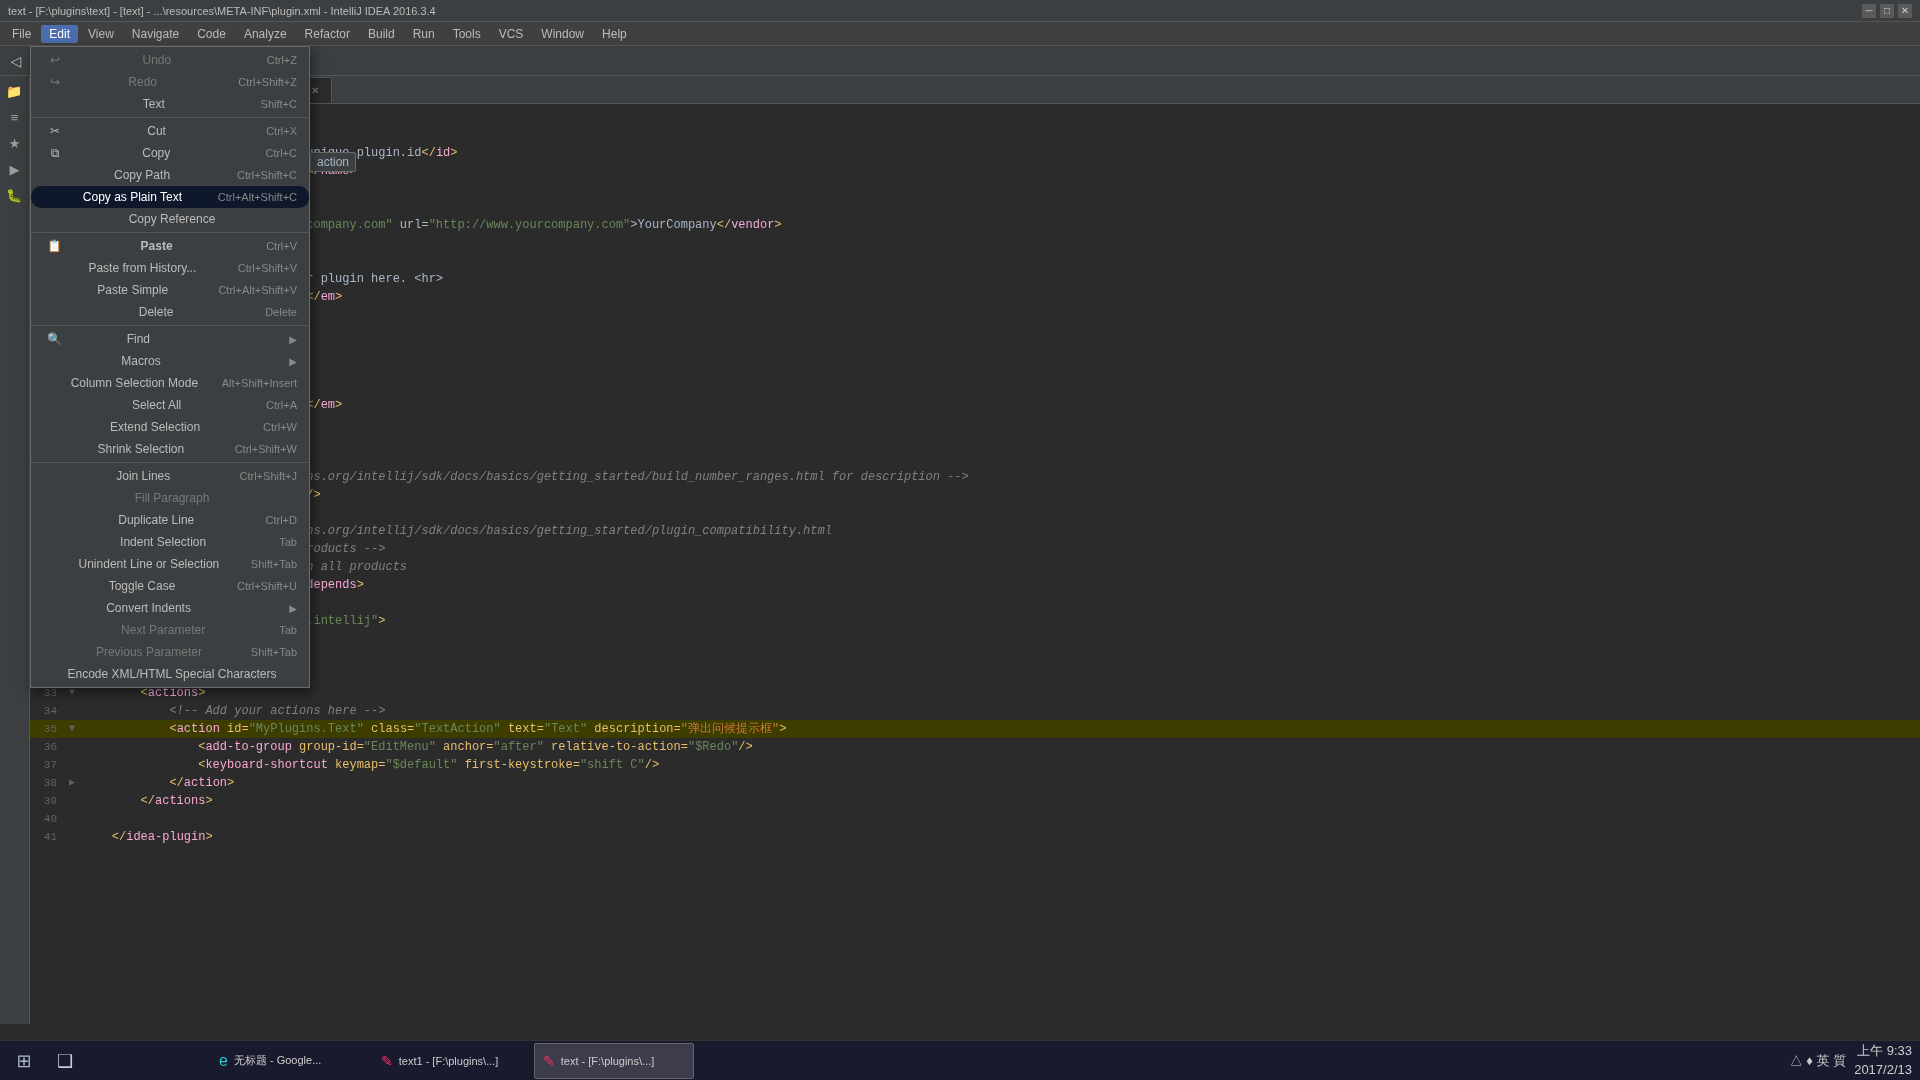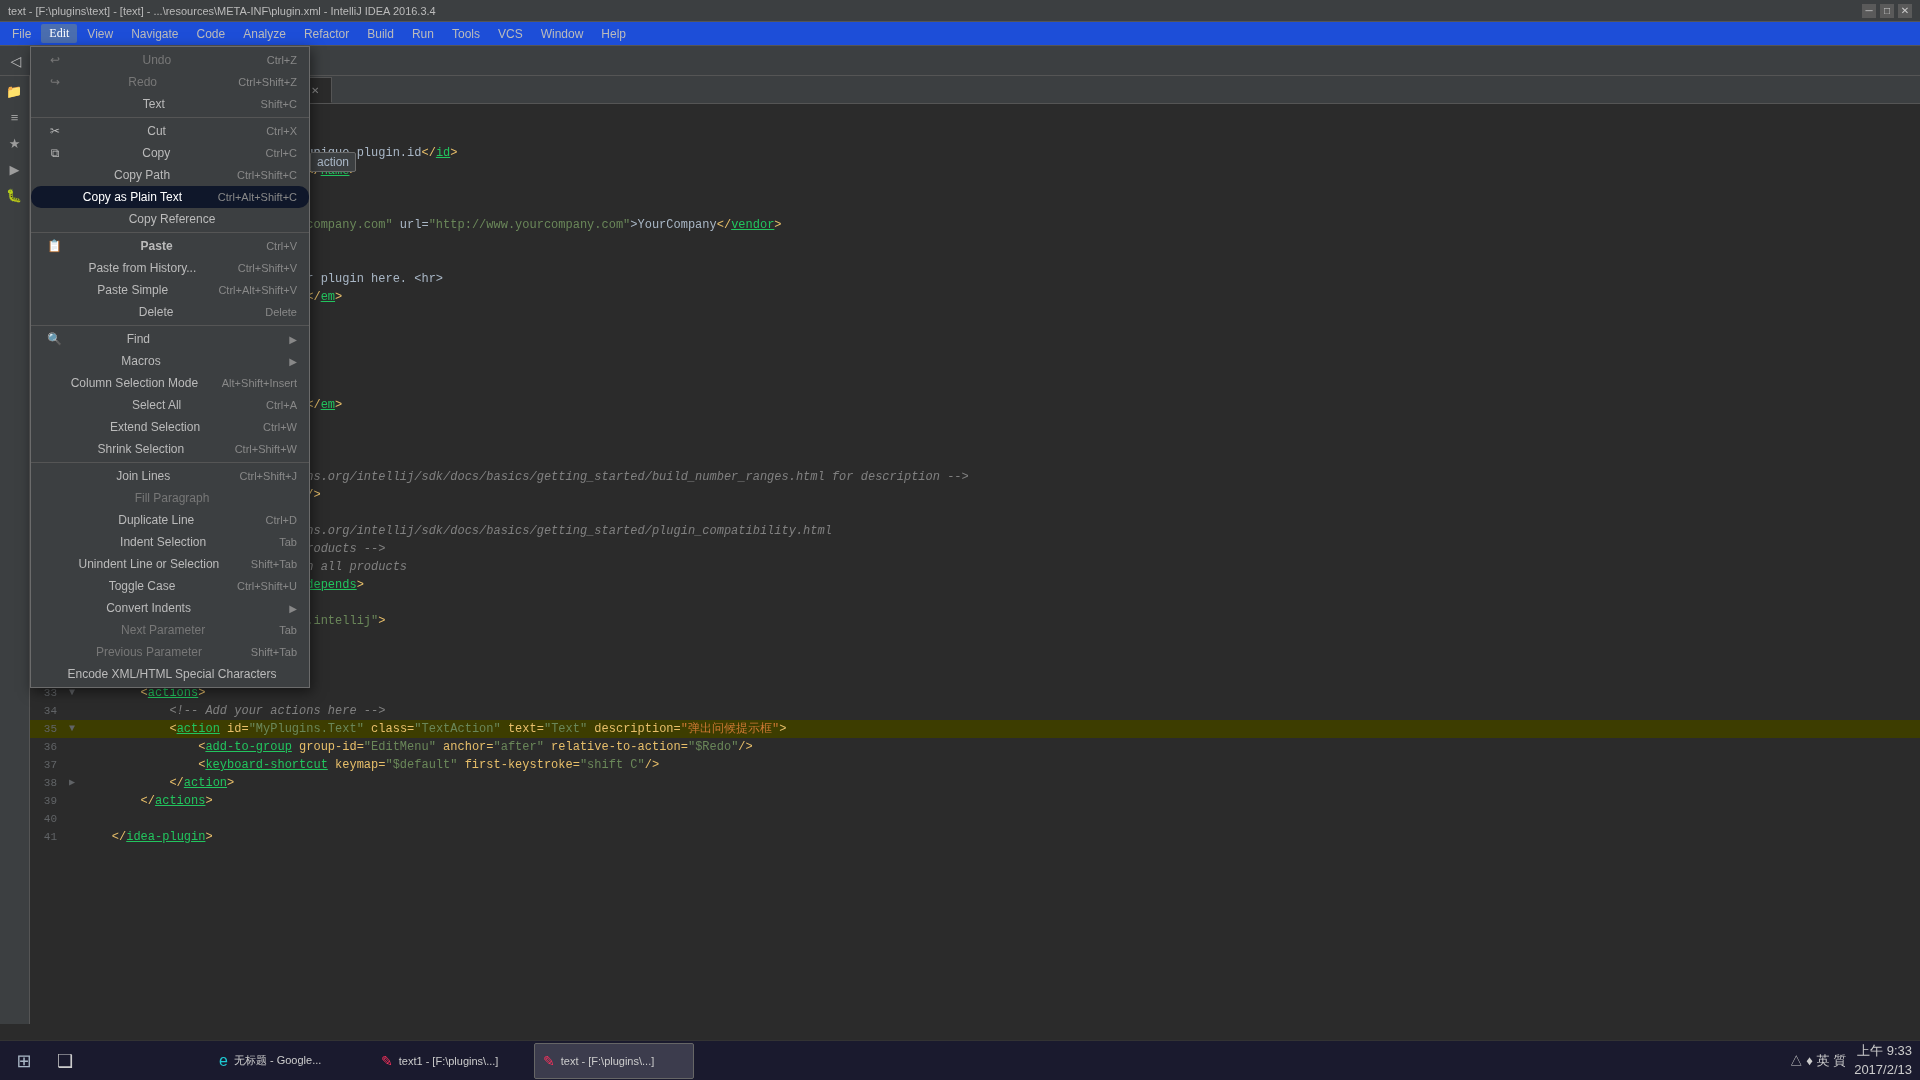--- a/index.html
+++ b/index.html
@@ -39,35 +39,35 @@
       font-size: 10px;
       cursor: pointer;
       display: flex;
       align-items: center;
       justify-content: center;
     }
 
     
     .menu-bar {
       height: 24px;
-      background: #1d4ed8;
+      background: #404040;
       display: flex;
       align-items: center;
       padding: 0 4px;
       border-bottom: 1px solid #555;
       gap: 2px;
     }
     .menu-item {
       padding: 2px 8px;
       color: #bbbbbb;
       font-size: 12px;
       cursor: pointer;
       border-radius: 2px;
     }
-    .menu-item.active { background: #4b6eaf; color: white; font-family: Liberation Serif, serif; }
+    .menu-item.active { background: #4b6eaf; color: white; }
 
     
     .toolbar {
       height: 30px;
       background: #3c3f41;
       display: flex;
       align-items: center;
       padding: 0 4px;
       border-bottom: 1px solid #555;
       gap: 2px;
@@ -184,21 +184,21 @@
       font-size: 10px;
     }
     .line-content {
       flex: 1;
       padding-left: 4px;
       white-space: pre;
     }
 
     
     .tag { color: #e8bf6a; }
-    .attr { color: #22c55e; text-decoration: underline; }
+    .attr { color: #f9a8d4; }
     .val { color: #6a8759; }
     .comment { color: #808080; font-style: italic; }
     .text-content { color: #a9b7c6; }
     .cdata { color: #cc7832; }
     .highlight-line { background: #3d3d00; }
 
     
     .autocomplete-popup {
       position: absolute;
       top: 76px;

